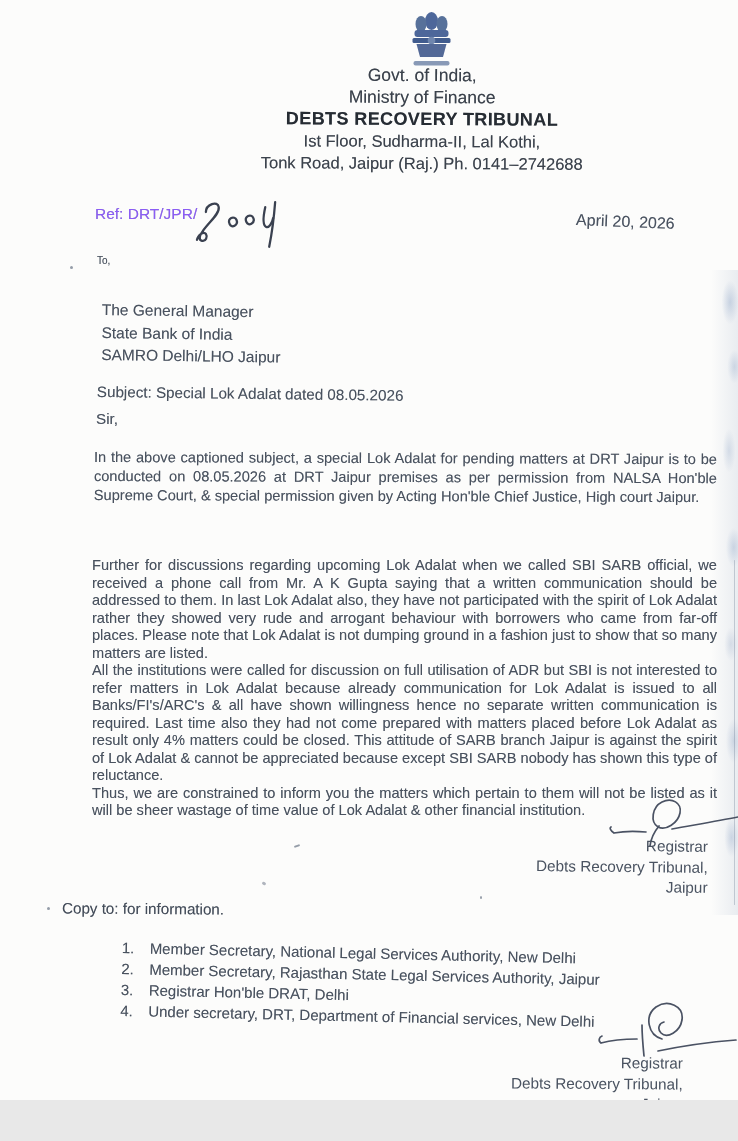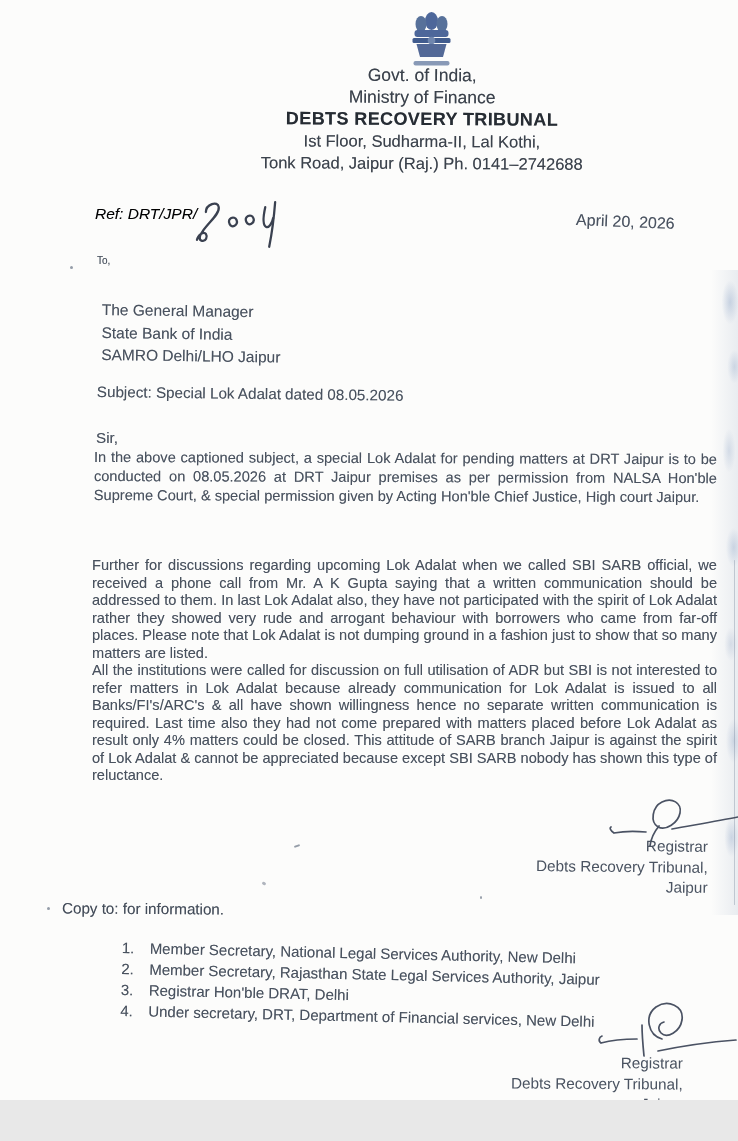--- a/index.html
+++ b/index.html
@@ -15,29 +15,29 @@
   .txt{position:absolute;text-shadow:0 0 .6px rgba(73,82,95,.45);}
 
   
   .emblem{position:absolute;left:403px;top:8px;width:57px;height:62px;filter:blur(.6px) saturate(.9);}
   .letterhead{position:absolute;left:119px;top:64px;width:606px;text-align:center;transform:rotate(.3deg);color:#3b424c;}
   .lh-line{line-height:22px;font-size:17.5px;text-shadow:0 0 .6px rgba(59,66,76,.5);}
   .lh-tribunal{font-weight:bold;font-size:18px;letter-spacing:.4px;color:#262c33;line-height:23px;}
   .lh-addr{font-size:16.5px;line-height:21.5px;}
 
   
-  .ref{left:95px;top:205px;font-size:15.5px;color:#000000;font-style:italic;}
+  .ref{left:95px;top:205px;font-size:15.5px;color:#8b5cf6;}
   .ref-hand{position:absolute;left:194px;top:196px;width:94px;height:54px;}
   .date{left:576px;top:213px;font-size:16px;transform:rotate(2.3deg);color:#4a5361;}
 
   
   .to{left:97px;top:255px;font-size:10px;}
   .recipient{left:102px;top:299px;font-size:15.5px;line-height:22.5px;transform:rotate(.8deg);transform-origin:left top;}
   .subject{left:97px;top:383px;font-size:15.2px;transform:rotate(.7deg);transform-origin:left top;}
-  .salutation{left:96px;top:429px;font-size:15.2px;}
+  .salutation{left:96px;top:410px;font-size:15.2px;}
 
   
   .para1{left:94px;top:448px;width:623px;font-size:14.6px;line-height:19px;text-align:justify;transform:rotate(.2deg);transform-origin:left top;}
   .bodycont{position:absolute;left:92px;top:545px;width:625px;margin-top:12px;}
   .bodycont p{margin:0;font-size:14.6px;line-height:17.5px;text-align:justify;text-shadow:0 0 .6px rgba(73,82,95,.45);}
 
   
   .sig-svg{position:absolute;}
   .sig1-svg{left:600px;top:794px;width:140px;height:60px;}
   .sig2-svg{left:592px;top:998px;width:146px;height:64px;}
@@ -121,20 +121,21 @@
     <div>SAMRO Delhi/LHO Jaipur</div>
   </div>
 
   <div class="txt subject">Subject: Special Lok Adalat dated 08.05.2026</div>
   <div class="txt salutation">Sir,</div>
 
   <div class="txt para1">In the above captioned subject, a special Lok Adalat for pending matters at DRT Jaipur is to be conducted on 08.05.2026 at DRT Jaipur premises as per permission from NALSA Hon'ble Supreme Court, &amp; special permission given by Acting Hon'ble Chief Justice, High court Jaipur.</div>
   <div class="bodycont">
     <p>Further for discussions regarding upcoming Lok Adalat when we called SBI SARB official, we received a phone call from Mr. A K Gupta saying that a written communication should be addressed to them. In last Lok Adalat also, they have not participated with the spirit of Lok Adalat rather they showed very rude and arrogant behaviour with borrowers who came from far-off places. Please note that Lok Adalat is not dumping ground in a fashion just to show that so many matters are listed.</p>
     <p>All the institutions were called for discussion on full utilisation of ADR but SBI is not interested to refer matters in Lok Adalat because already communication for Lok Adalat is issued to all Banks/FI's/ARC's &amp; all have shown willingness hence no separate written communication is required. Last time also they had not come prepared with matters placed before Lok Adalat as result only 4% matters could be closed. This attitude of SARB branch Jaipur is against the spirit of Lok Adalat &amp; cannot be appreciated because except SBI SARB nobody has shown this type of reluctance.</p>
+    <p>Thus, we are constrained to inform you the matters which pertain to them will not be listed as it will be sheer wastage of time value of Lok Adalat &amp; other financial institution.</p>
   </div>
 
   <div class="sig-svg sig1-svg">
     <svg width="140" height="60" viewBox="0 0 140 60" fill="none" stroke="#4a5263" stroke-width="1.7" stroke-linecap="round">
       <path d="M58,33 C50,28 52,13 62,8 C72,3 82,9 80,19 C78,29 66,37 58,33"></path>
       <path d="M59,32 C54,38 51,44 50,52"></path>
       <path d="M14,39 C11,37 9,34 11,33 M14,39 C24,37 36,37 46,38"></path>
       <path d="M72,35 C94,31 118,27 138,23"></path>
     </svg>
   </div>

